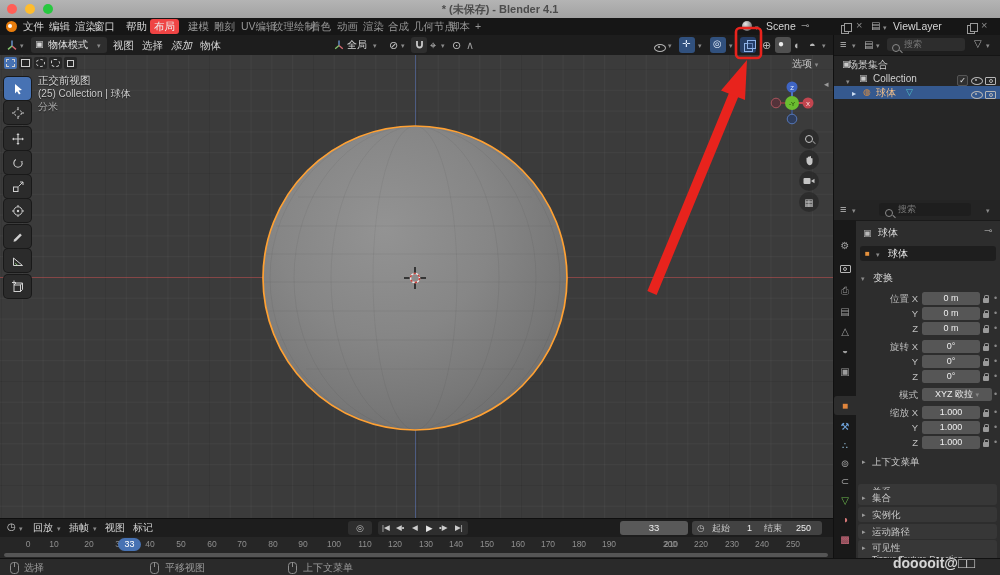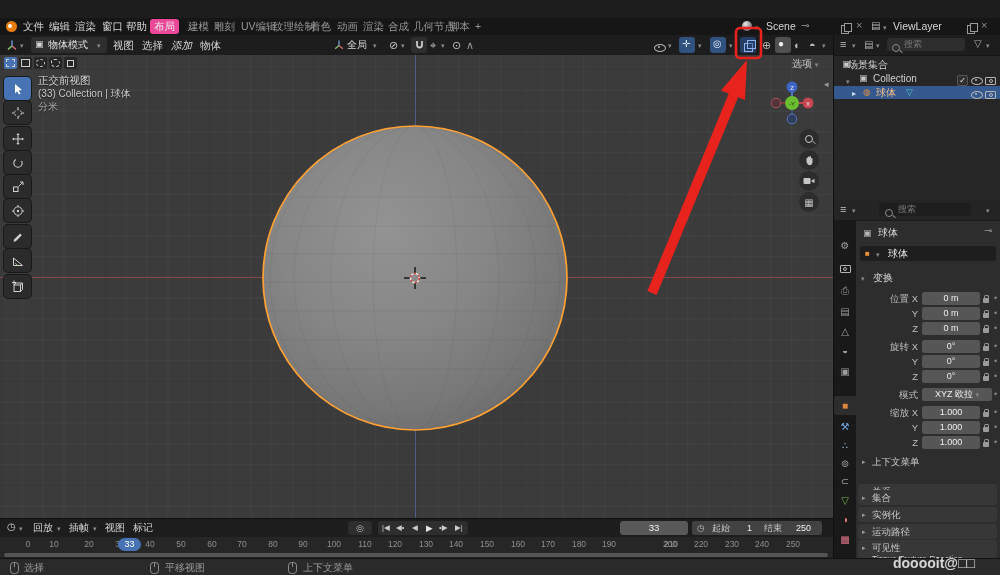--- a/index.html
+++ b/index.html
@@ -10,21 +10,21 @@
   
   #titlebar{position:absolute;left:0;top:0;width:1000px;height:18px;
     background:linear-gradient(#b4b4b4,#a2a2a2);border-bottom:1px solid #6e6e6e;}
   .tl{position:absolute;top:4px;width:10px;height:10px;border-radius:50%;}
   #title-text{position:absolute;left:50%;top:2px;transform:translateX(-50%);
     color:#4c4c4c;font-size:11px;font-weight:bold;}
   
   #menubar{position:absolute;left:0;top:18px;width:1000px;height:17px;background:#161616;}
   .mitem{position:absolute;top:0;line-height:17px;color:#d5d5d5;font-size:10.5px;}
   .tab{position:absolute;top:1px;height:15px;line-height:15px;color:#979797;font-size:10.5px;padding:0 4px;border-radius:3px;}
-  .tab.active{background:#ec4899;color:#ededed;text-align:center;}
+  .tab.active{background:#ef4444;color:#ededed;text-align:center;}
   .caret{color:#8a8a8a;font-size:7px;}
   
   #vp-header{position:absolute;left:0;top:35px;width:833px;height:20px;background:#1d1d1d;border-bottom:1px solid #101010;}
   #vp-header .mitem{line-height:20px;}
   .hicon{position:absolute;top:3px;height:14px;line-height:14px;color:#c3c3c3;font-size:11px;}
   .pill{background:#2e2e2e;border-radius:3px;}
   .bluepill{background:#31517e;border-radius:3px;}
   
   #viewport{position:absolute;left:0;top:55px;width:833px;height:463px;background:#3b3b3b;
     background-image:
@@ -93,27 +93,33 @@
   .i-logo:after{content:"";position:absolute;left:2px;top:3px;width:4px;height:4px;border-radius:50%;background:#fff;}
   .i-shaderball{display:inline-block;width:10px;height:10px;border-radius:50%;background:radial-gradient(circle at 35% 30%,#e8e8e8,#777 70%);}
   .i-sq2{position:relative;display:inline-block;width:7px;height:7px;border:1.2px solid #8fb2e8;}
   .i-sq2:after{content:"";position:absolute;left:2px;top:-4px;width:7px;height:7px;border:1.2px solid #8fb2e8;background:rgba(35,60,110,.4);}
 </style>
 </head>
 <body>
 
 <div id="app">
 
+  <div id="titlebar">
+    <span class="tl" style="left:7px;background:#ff5f57;"></span>
+    <span class="tl" style="left:25px;background:#febc2e;"></span>
+    <span class="tl" style="left:43px;background:#28c840;"></span>
+    <span id="title-text">* (未保存) - Blender 4.1</span>
+  </div>
 
   <div id="menubar">
     <span class="abs" style="left:6px;top:3px;"><span class="i-logo"></span></span>
     <span class="mitem" style="left:23px;">文件</span>
     <span class="mitem" style="left:49px;">编辑</span>
     <span class="mitem" style="left:75px;">渲染</span>
-    <span class="mitem" style="left:102px;">窗口</span>
+    <span class="mitem" style="left:94px;">窗口</span>
     <span class="mitem" style="left:126px;">帮助</span>
     <span class="tab active" style="left:150px;">布局</span>
     <span class="tab" style="left:184px;">建模</span>
     <span class="tab" style="left:210px;">雕刻</span>
     <span class="tab" style="left:237px;">UV编辑</span>
     <span class="tab" style="left:269px;">纹理绘制</span>
     <span class="tab" style="left:306px;">着色</span>
     <span class="tab" style="left:333px;">动画</span>
     <span class="tab" style="left:359px;">渲染</span>
     <span class="tab" style="left:384px;">合成</span>
@@ -295,21 +301,21 @@
     </span>
     <span class="tbtn" style="top:220px;">
       <svg width="13" height="13">
           <rect x="3" y="5" width="6.5" height="6.5" fill="none" stroke="#d0d0d0"></rect>
           <path d="M3 5l2-2h6.5v6.5l-2 2M11.5 3l-2 2" fill="none" stroke="#d0d0d0"></path>
           <path d="M1 2.5h4M3 .5v4" stroke="#d0d0d0"></path>
         </svg>
     </span>
 
     <span class="abs ovl" style="left:38px;top:19px;">正交前视图</span>
-    <span class="abs ovl" style="left:38px;top:32px;font-size:10px;color:#c9c9c9;">(33) Collection | 球体</span>
+    <span class="abs ovl" style="left:38px;top:32px;font-size:10px;color:#c9c9c9;">(25) Collection | 球体</span>
     <span class="abs ovl" style="left:38px;top:45px;font-size:10px;color:#b5b5b5;">分米</span>
 
     <span class="abs" style="left:792px;top:2px;color:#c9c9c9;font-size:10px;">
       <span>选项</span> <span class="caret">▾</span>
     </span>
 
     <svg class="abs" style="left:766px;top:22px;" width="52" height="52">
       <line x1="26" y1="26" x2="26" y2="11" stroke="#4f74c0" stroke-width="2"></line>
       <line x1="26" y1="26" x2="41" y2="26" stroke="#c2454f" stroke-width="2"></line>
       <line x1="26" y1="26" x2="11" y2="26" stroke="#7c3a41" stroke-width="2"></line>

